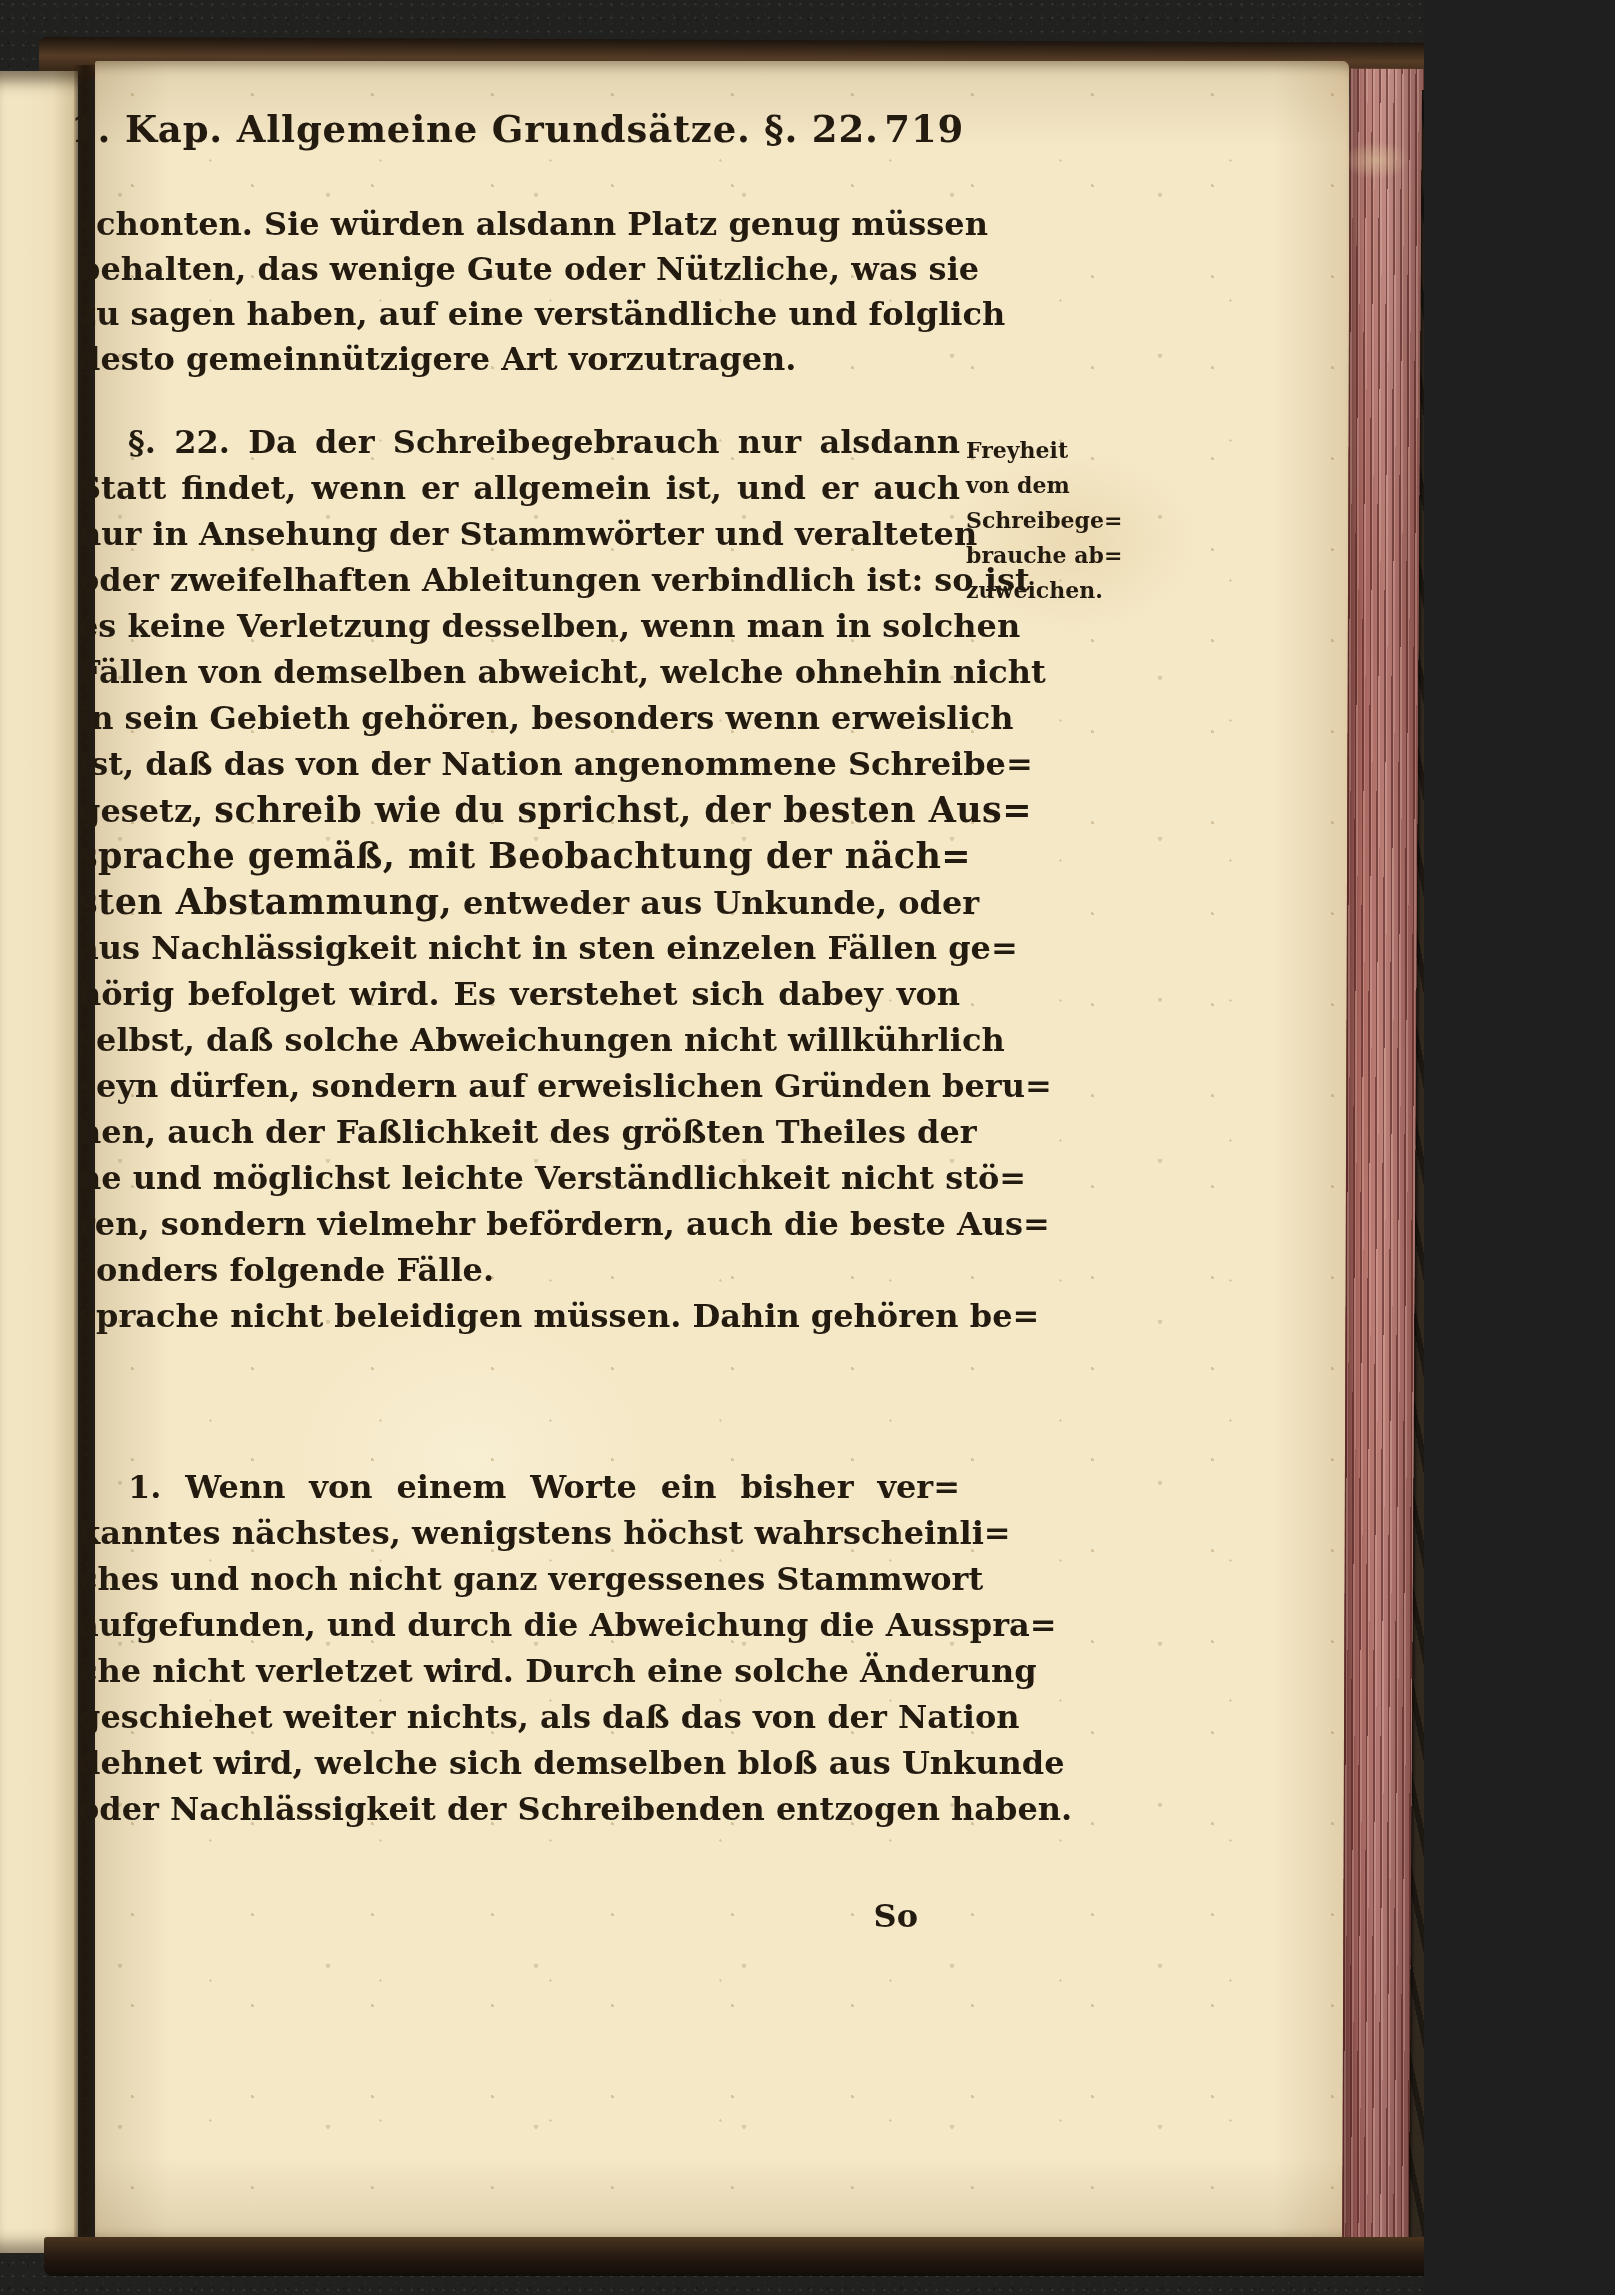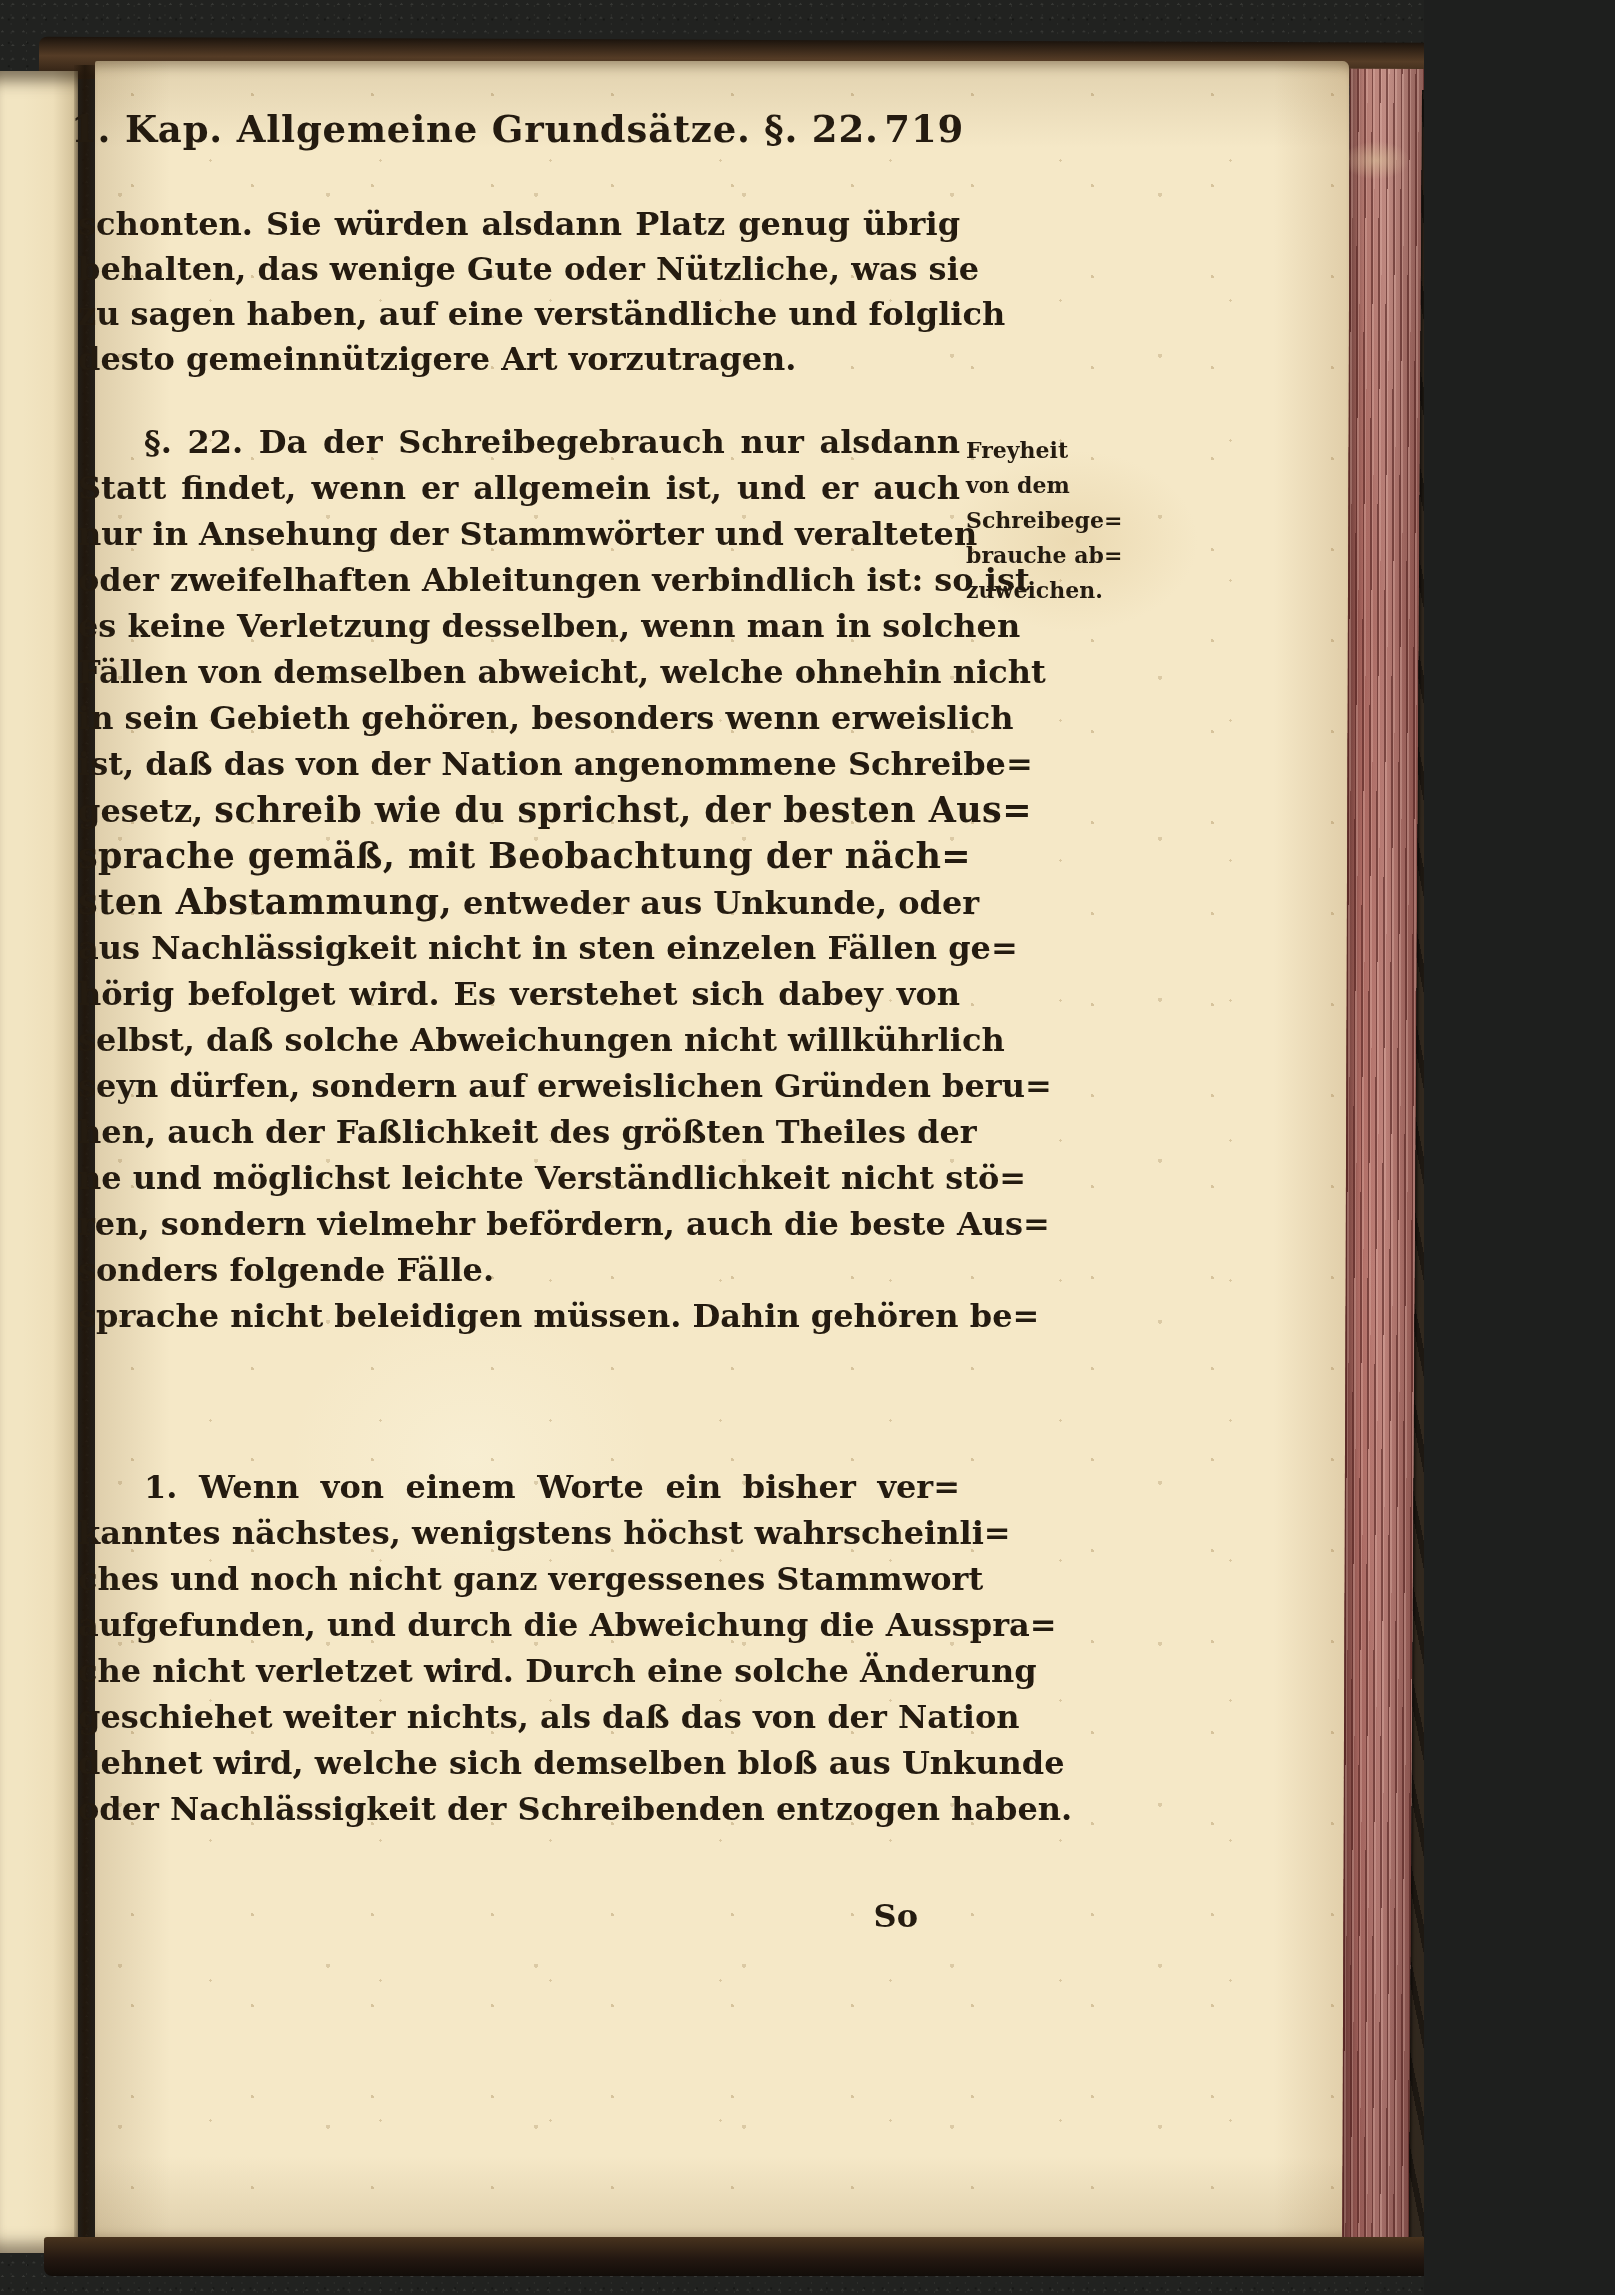--- a/index.html
+++ b/index.html
@@ -70,21 +70,21 @@
   .right-board-glint{position:absolute;left:1504px;top:121px;width:21px;height:2101px;
     background:linear-gradient(90deg,rgba(150,120,80,.5),rgba(60,45,28,.4) 60%,rgba(0,0,0,0));
     transform:rotate(.4deg);transform-origin:top left;}
   
   .page-text{position:absolute;inset:0;color:#241b10;font-weight:700;}
   .page-header{position:absolute;left:71px;top:107px;width:893px;display:flex;
     justify-content:space-between;align-items:baseline;font-size:37px;letter-spacing:0.8px;}
   .para{position:absolute;left:78px;width:882px;}
   .para .line{height:46px;line-height:46px;font-size:32px;white-space:nowrap;
     text-align:justify;text-align-last:justify;}
-  .para .line.indent{padding-left:66px;}
+  .para .line.indent{padding-left:50px;}
   .para .line.last{text-align-last:left;}
   .para-1{top:202px;}
   .para-1 .line{height:45px;line-height:45px;}
   .para-2{top:419px;}
   .para-3{top:1464px;}
   .seg.emph{font-size:35px;letter-spacing:0.4px;margin-top:48px;}
   .margin-note{position:absolute;left:966px;top:433px;width:186px;
     font-size:22px;}
   .margin-note .line{height:35px;line-height:35px;text-align:left;white-space:nowrap;}
   .catchword{position:absolute;left:78px;top:1897px;width:882px;
@@ -108,21 +108,21 @@
   <div class="right-board-glint"></div>
   <div class="book-bottom-edge"></div>
 
   <div class="page-text">
     <div class="page-header">
       <span>1. Kap. Allgemeine Grundsätze. §. 22.</span>
       <span>719</span>
     </div>
 
     <div class="para para-1">
-        <div class="line"><span class="seg">schonten.  Sie würden alsdann Platz genug übrig</span></div>
+        <div class="line"><span class="seg">schonten.  Sie würden alsdann Platz genug müssen</span></div>
         <div class="line"><span class="seg">behalten, das wenige Gute oder Nützliche, was sie</span></div>
         <div class="line"><span class="seg">zu sagen haben, auf eine verständliche und folglich</span></div>
         <div class="line last"><span class="seg">desto gemeinnützigere Art vorzutragen.</span></div>
       </div>
     <div class="para para-2">
         <div class="line indent"><span class="seg">§. 22. Da der Schreibegebrauch nur alsdann</span></div>
         <div class="line"><span class="seg">Statt findet, wenn er allgemein ist, und er auch</span></div>
         <div class="line"><span class="seg">nur in Ansehung der Stammwörter und veralteten</span></div>
         <div class="line"><span class="seg">oder zweifelhaften Ableitungen verbindlich ist: so ist</span></div>
         <div class="line"><span class="seg">es keine Verletzung desselben, wenn man in solchen</span></div>

